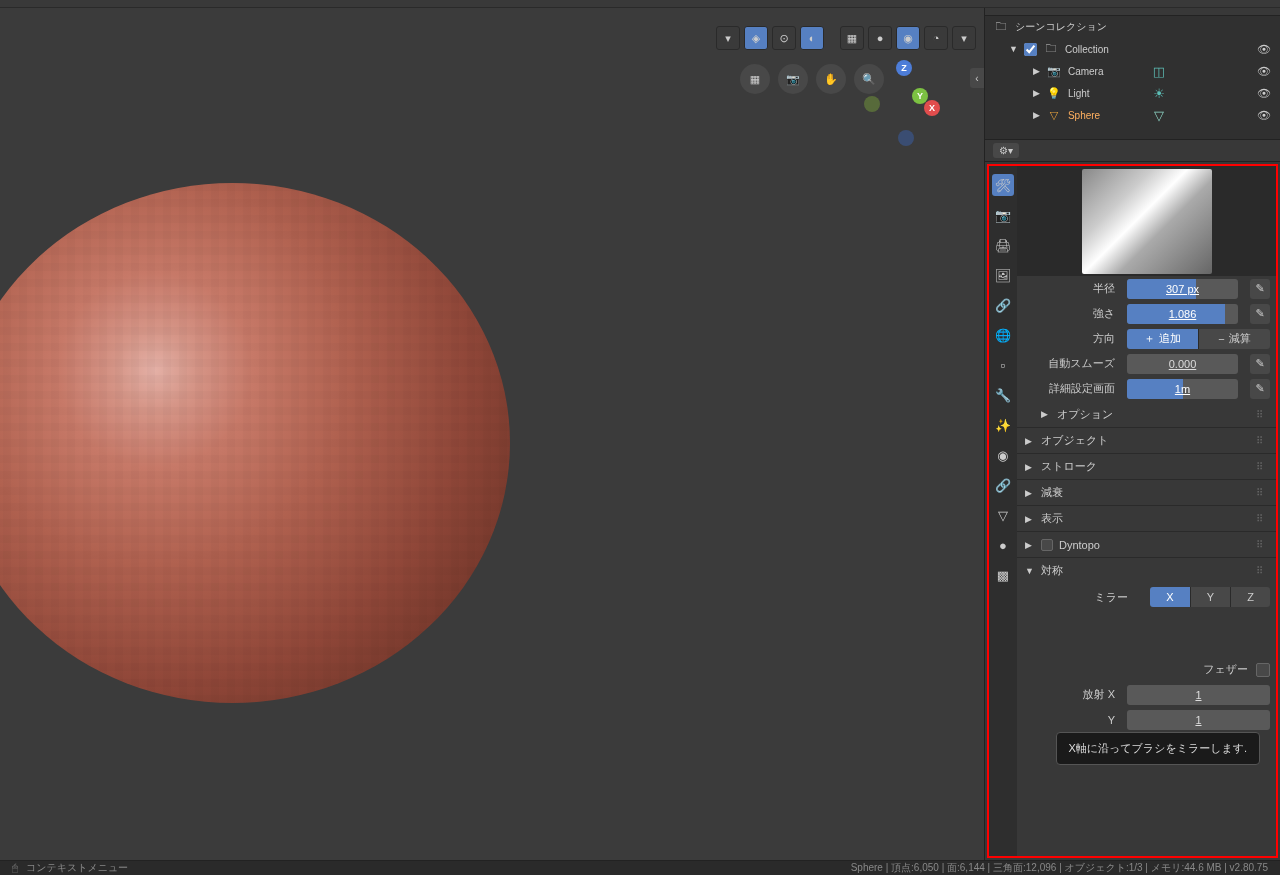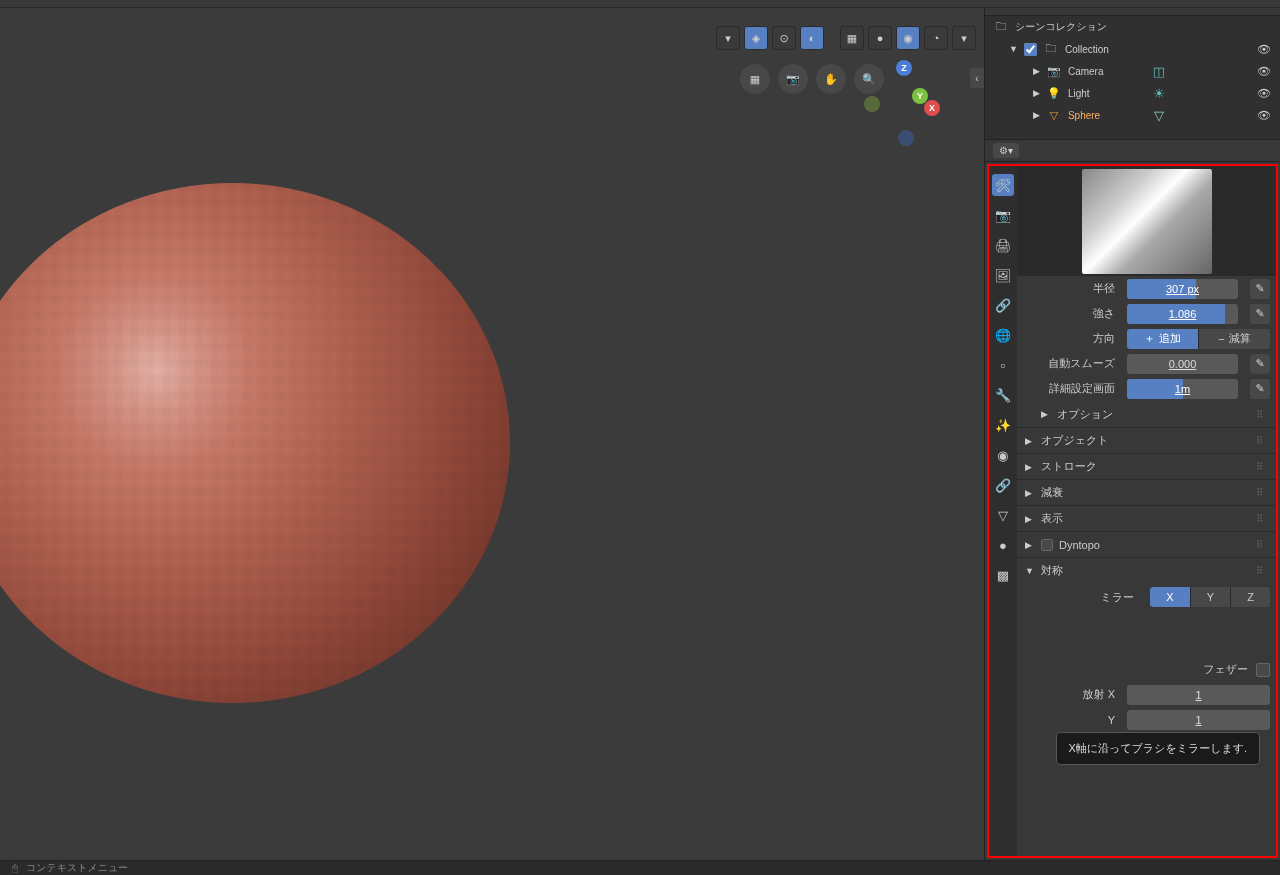--- a/index.html
+++ b/index.html
@@ -76,21 +76,21 @@
 .dir-btn.active { background: #5680c2; color: #fff; }
 
 .prop-checkbox-row { display: flex; align-items: center; justify-content: flex-end; height: 25px; padding: 0 6px; gap: 8px; }
 .prop-checkbox { width: 14px; height: 14px; background: #484848; border: 1px solid #666; border-radius: 2px; cursor: pointer; }
 
 .panel-header { display: flex; align-items: center; height: 26px; padding: 0 8px; gap: 6px; cursor: pointer; border-top: 1px solid #2a2a2a; }
 .panel-header .arrow { font-size: 9px; width: 10px; }
 .panel-header .drag { width: 12px; color: #666; font-size: 10px; letter-spacing: -2px; margin-left: auto; }
 .panel-header.sub { padding-left: 24px; border-top: none; }
 
-.mirror-row { display: flex; align-items: center; height: 28px; padding: 0 6px; gap: 16px; }
+.mirror-row { display: flex; align-items: center; height: 28px; padding: 0 6px; gap: 22px; }
 .mirror-row .prop-label { flex: 1; }
 .mirror-btns { display: flex; }
 .mirror-btn { width: 40px; height: 20px; background: #484848; display: flex; align-items: center; justify-content: center; cursor: pointer; font-size: 11px; }
 .mirror-btn:first-child { border-radius: 3px 0 0 3px; }
 .mirror-btn:last-child { border-radius: 0 3px 3px 0; }
 .mirror-btn.active { background: #5680c2; color: #fff; }
 .mirror-btn + .mirror-btn { border-left: 1px solid #2a2a2a; }
 
 .tooltip { position: absolute; right: 20px; bottom: 110px; background: #1a1a1a; border: 1px solid #555; border-radius: 4px; padding: 8px 12px; font-size: 11px; color: #ddd; z-index: 10; }
 
@@ -329,13 +329,14 @@
     </div>
   </div>
 </div>
 
 <div class="tooltip">X軸に沿ってブラシをミラーします.</div>
 
 <div class="statusbar">
   <span>🖱</span>
   <span>コンテキストメニュー</span>
   <span class="spacer"></span>
+  <span>Sphere | 頂点:6,050 | 面:6,144 | 三角面:12,096 | オブジェクト:1/3 | メモリ:44.6 MB | v2.80.75</span>
 </div>
 
 </body></html>

